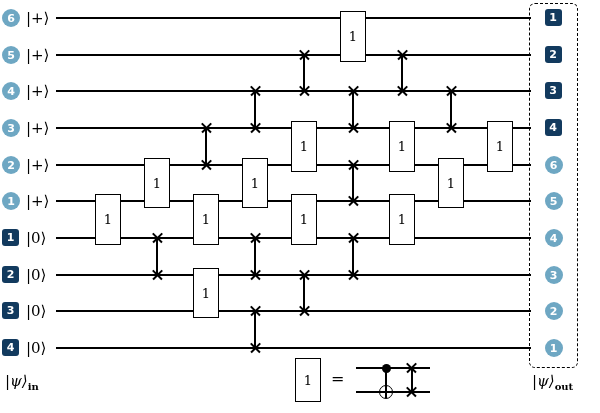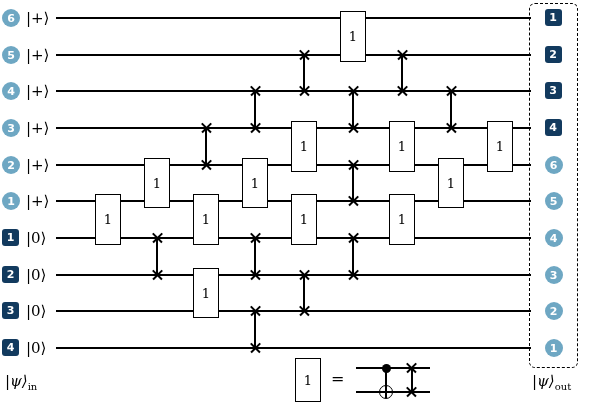--- a/index.html
+++ b/index.html
@@ -15,21 +15,21 @@
             display:flex;align-items:center;justify-content:center;font-size:13px;
             font-family:"DejaVu Serif",serif;color:#000;}
   .badge{position:absolute;z-index:5;display:flex;align-items:center;justify-content:center;
          color:#fff;font-family:"DejaVu Sans",sans-serif;font-size:11px;font-weight:700;line-height:1;}
   .badge.circle{width:18px;height:18px;border-radius:50%;}
   .badge.square{width:17px;height:17px;border-radius:3px;}
   .ket{position:absolute;font-size:15px;line-height:20px;z-index:5;color:#000;font-family:"DejaVu Serif",serif;}
   #dashed-box{position:absolute;left:529px;top:3px;width:49px;height:365px;border:1.8px dashed #000;
               border-radius:6px;box-sizing:border-box;z-index:0;background:transparent;}
   .psi{position:absolute;font-size:15px;font-style:italic;color:#000;z-index:6;font-family:"DejaVu Serif",serif;}
-  .psi sub{font-size:10px;font-style:normal;}
+  .psi sub{font-size:10px;font-style:normal;font-weight:bold;}
   .cdot{position:absolute;width:9px;height:9px;border-radius:50%;background:#000;z-index:3;}
   .oplus{position:absolute;width:14px;height:14px;border:1.5px solid #000;border-radius:50%;
          box-sizing:border-box;z-index:3;background:transparent;}
   .oplus::before{content:"";position:absolute;left:0;right:0;top:50%;margin-top:-0.8px;height:1.5px;background:#000;}
   .oplus::after{content:"";position:absolute;top:0;bottom:0;left:50%;margin-left:-0.8px;width:1.5px;background:#000;}
   .eq{position:absolute;font-size:16px;color:#000;z-index:3;font-family:"DejaVu Serif",serif;}
   
   #legend-box{left:295px;top:358px;width:26px;height:44px;}
   #legend-eq{left:331px;top:369px;}
   #lw1{left:356px;top:367.2px;width:74px;}

